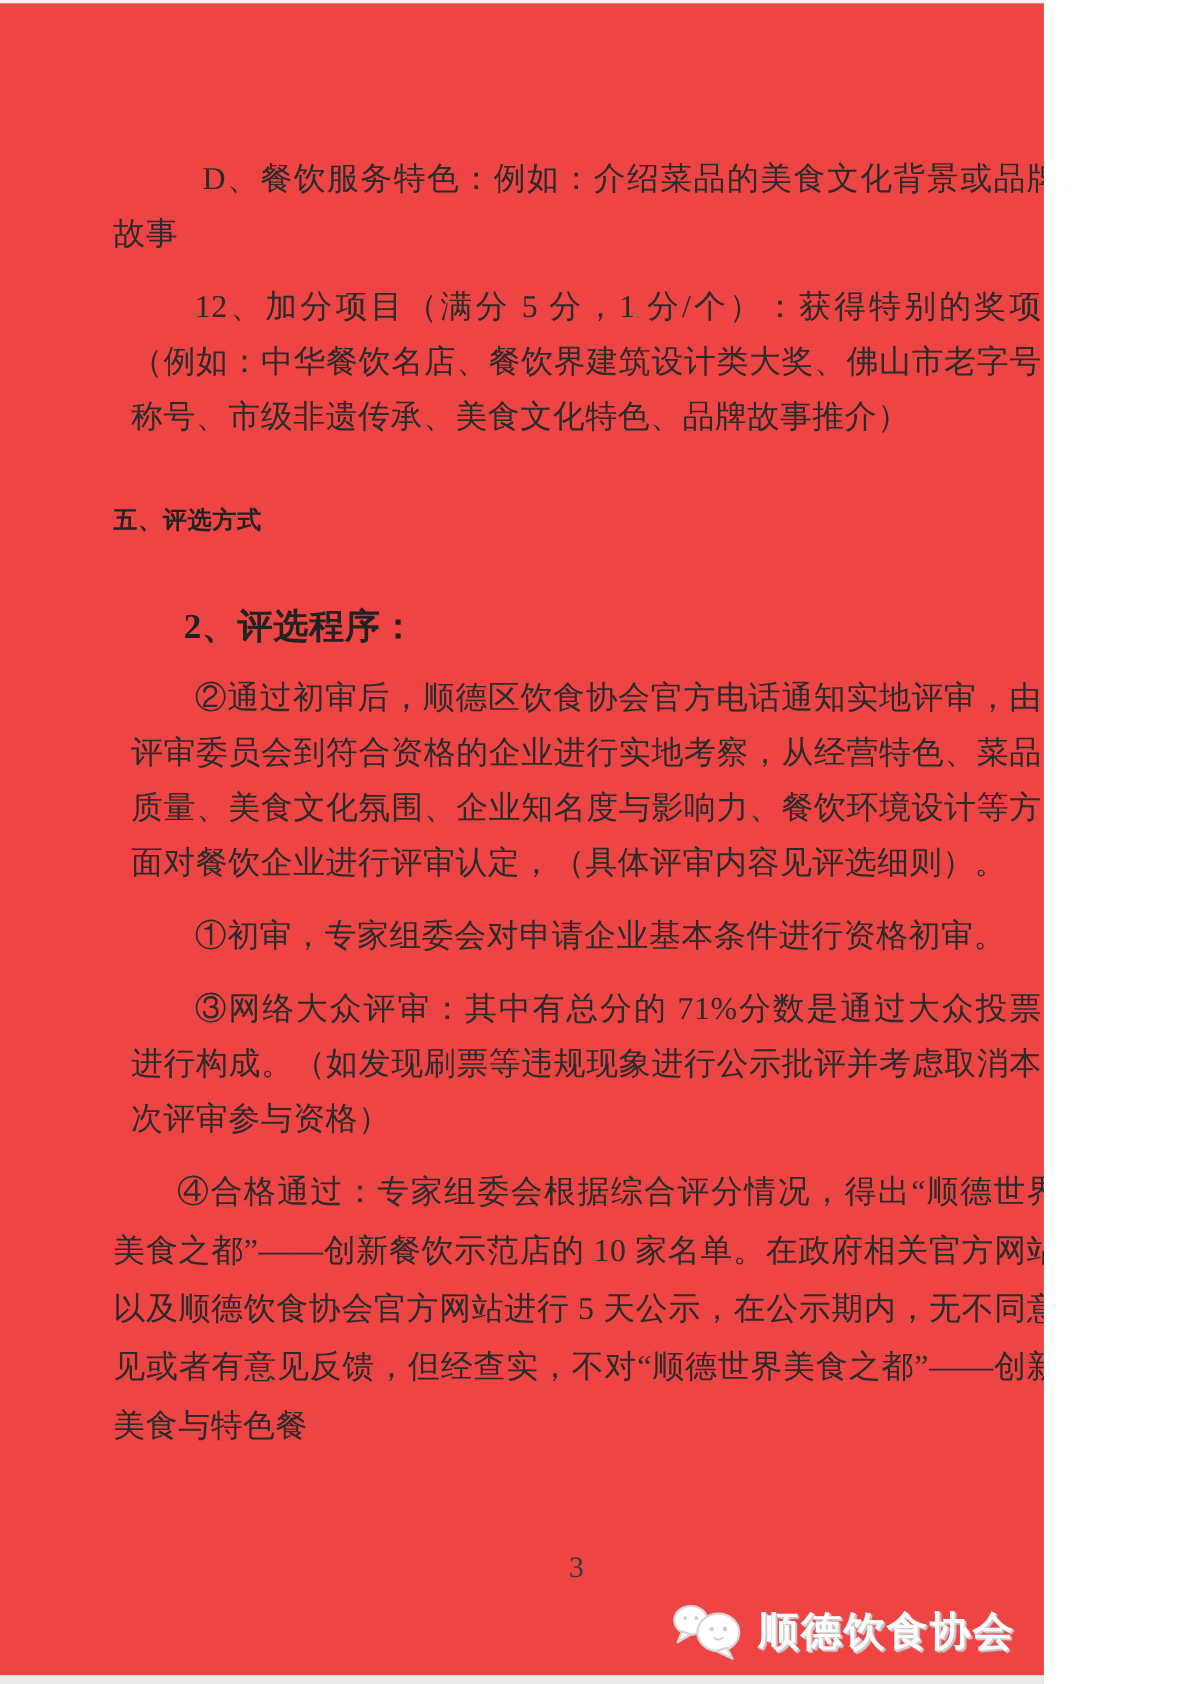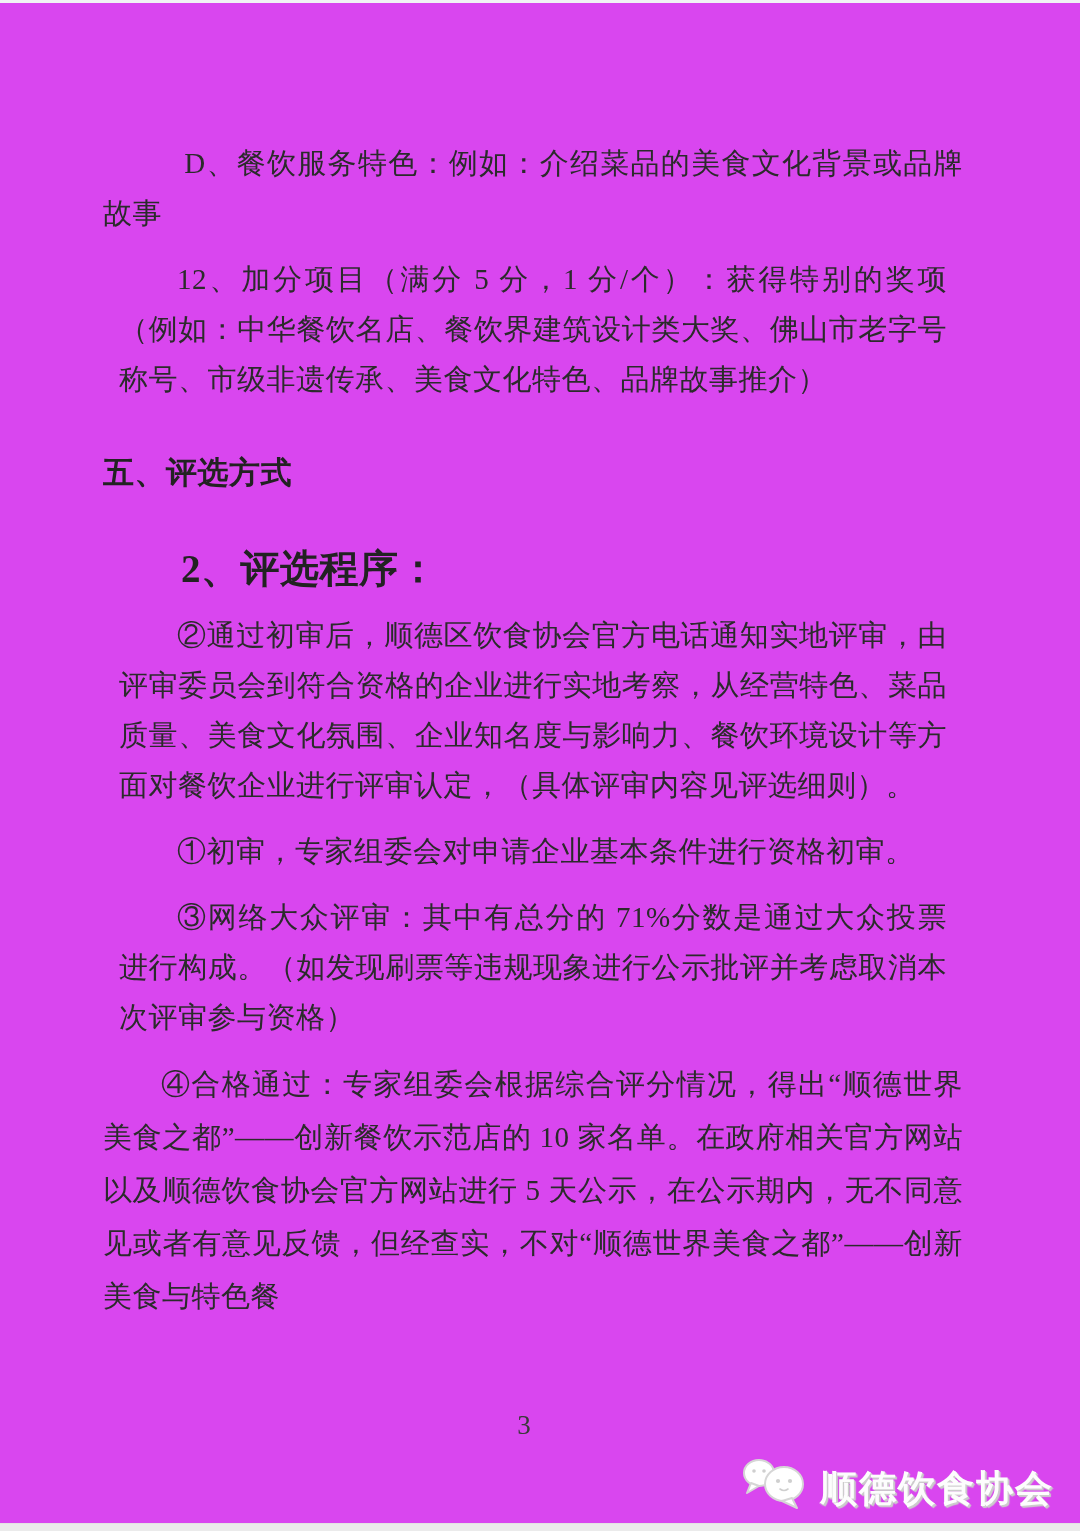--- a/index.html
+++ b/index.html
@@ -2,23 +2,23 @@
 <html><head>
 <meta charset="utf-8">
 <style>
   html, body {
     margin: 0;
     padding: 0;
     background: #ffffff;
   }
   .page {
     position: relative;
-    width: 1080px;
+    width: 949px;
     height: 1531px;
-    background: #d946ef;
+    background: #ef4444;
     overflow: hidden;
     font-family: "Liberation Serif", "DejaVu Serif", serif;
     color: #2b2b2b;
   }
   .top-edge {
     position: absolute;
     top: 0; left: 0; right: 0;
     height: 3px;
     background: #f1f3f4;
   }
@@ -47,29 +47,29 @@
     margin: 0;
     text-indent: 2.8em;
   }
   .para-loose {
     margin: 0;
     text-indent: 2em;
     line-height: 53px;
   }
   .heading-1 {
     margin: 44px 0 0 0;
-    font-size: 31px;
+    font-size: 22px;
     font-weight: bold;
     text-indent: 0;
     line-height: 50px;
     color: #222222;
   }
   .heading-2 {
     margin: 46px 0 0 0;
-    font-size: 39px;
+    font-size: 32px;
     font-weight: bold;
     text-indent: 2em;
     line-height: 50px;
     color: #222222;
   }
   .lead-bold {
     font-weight: bold;
     color: #222222;
   }
   .page-number {
@@ -80,21 +80,21 @@
     text-align: center;
     font-size: 27px;
     line-height: 30px;
     color: #3a3a3a;
   }
   .watermark {
     position: absolute;
     top: 1452px;
     right: 26px;
     display: flex;
-    align-items: flex-end;
+    align-items: center;
     gap: 8px;
     user-select: none;
   }
   .watermark-label {
     font-family: "Liberation Sans", "DejaVu Sans", sans-serif;
     font-size: 37px;
     font-weight: bold;
     color: #fdfdfd;
     text-shadow: 2px 2px 1px #cccccc, 1px 1px 0 #d8d8d8;
     letter-spacing: 2px;

